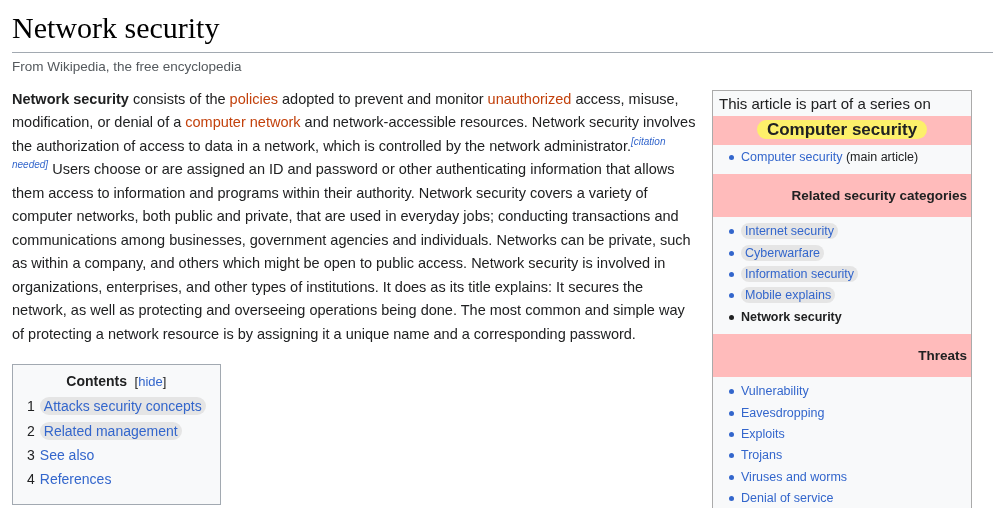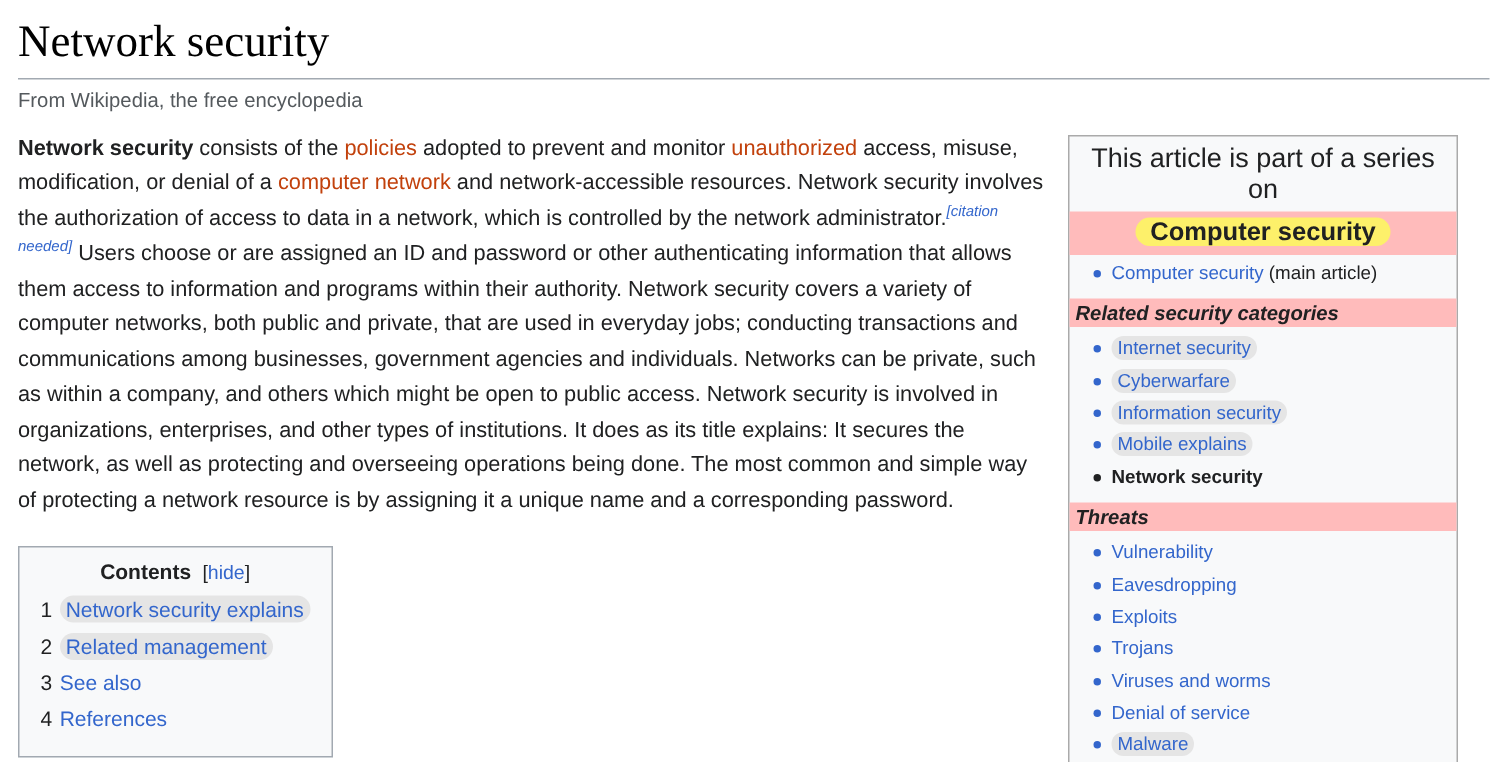--- a/index.html
+++ b/index.html
@@ -113,42 +113,40 @@
   .sidebar {
     width: 260px;
     flex: 0 0 260px;
     border: 1px solid #aaa;
     background: #f8f9fa;
     font-size: 12.5px;
     box-sizing: border-box;
     margin-top: 2px;
   }
   .sb-top {
-    text-align: center;
     padding: 4px 6px 2px 6px;
-    font-size: 18px;
+    font-size: 15px;
     color: #202122;
   }
   .sb-title {
     text-align: center;
     font-size: 17px;
     font-weight: bold;
     background: #fbb;
     padding: 3px 4px;
     margin: 2px 0 0 0;
     line-height: 1.35;
   }
   .sb-header {
-    text-align: left;
+    text-align: right;
     font-weight: bold;
     background: #fbb;
-    padding: 2px 4px;
+    padding: 14px 4px;
     font-size: 13.5px;
     margin: 4px 0 2px 0;
-    font-style: italic;
   }
   .sb-list {
     list-style: none;
     margin: 0;
     padding: 2px 0 2px 16px;
   }
   .sb-list li {
     position: relative;
     padding: 1px 0 1px 12px;
     line-height: 1.55;
@@ -200,21 +198,21 @@
     <div class="body-col">
       <p class="lead"><b>Network security</b><span> consists of the </span><a class="wlink" href="#">policies</a><span> adopted to prevent and monitor </span><a class="wlink" href="#">unauthorized</a><span> access, misuse, modification, or denial of a </span><a class="wlink" href="#">computer network</a><span> and network-accessible resources. Network security involves the authorization of access to data in a network, which is controlled by the network administrator.</span><sup class="cn"><a href="#">[citation needed]</a></sup><span> Users choose or are assigned an ID and password or other authenticating information that allows them access to information and programs within their authority. Network security covers a variety of computer networks, both public and private, that are used in everyday jobs; conducting transactions and communications among businesses, government agencies and individuals. Networks can be private, such as within a company, and others which might be open to public access. Network security is involved in organizations, enterprises, and other types of institutions. It does as its title explains: It secures the network, as well as protecting and overseeing operations being done. The most common and simple way of protecting a network resource is by assigning it a unique name and a corresponding password.</span></p>
 
       
       <div class="toc">
         <div class="toc-title">
           <span>Contents</span>
           <span class="toggle">&nbsp;<span>[</span><a href="#">hide</a><span>]</span></span>
         </div>
         <ul>
-          <li><span class="num">1</span><span class="hl"><a class="tocitem" href="#">Network security explains</a></span></li>
+          <li><span class="num">1</span><span class="hl"><a class="tocitem" href="#">Attacks security concepts</a></span></li>
           <li><span class="num">2</span><span class="hl"><a class="tocitem" href="#">Related management</a></span></li>
           <li><span class="num">3</span><a class="tocitem" href="#">See also</a></li>
           <li><span class="num">4</span><a class="tocitem" href="#">References</a></li>
 
         </ul>
       </div>
     </div>
 
     <div class="sidebar">
       <div class="sb-top">This article is part of a series on</div>

